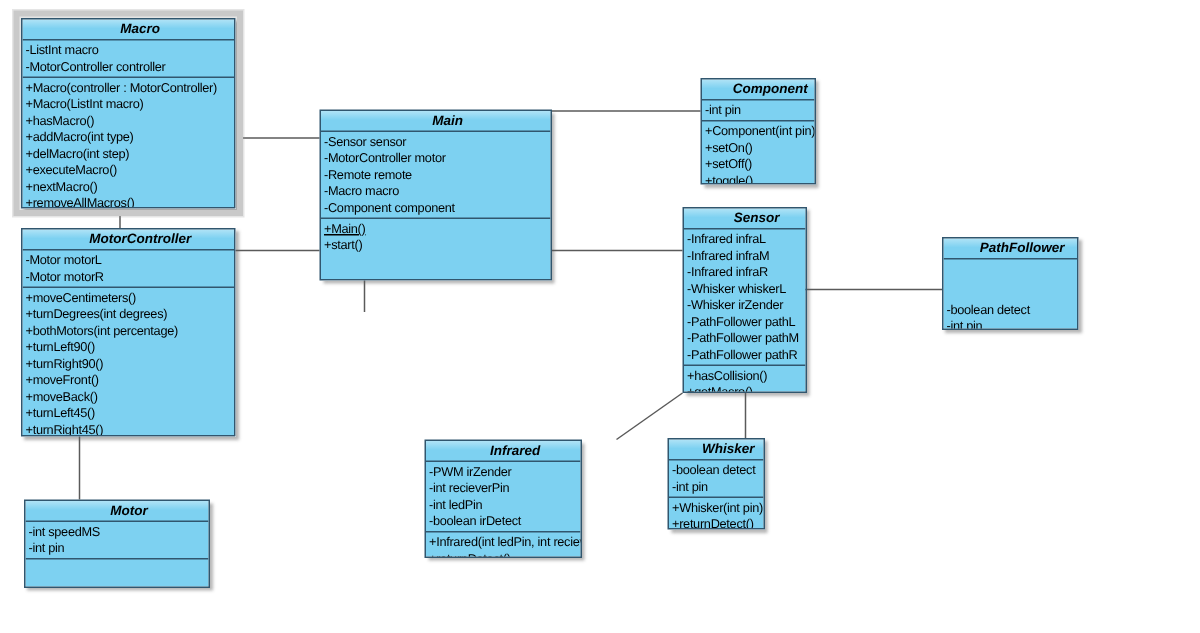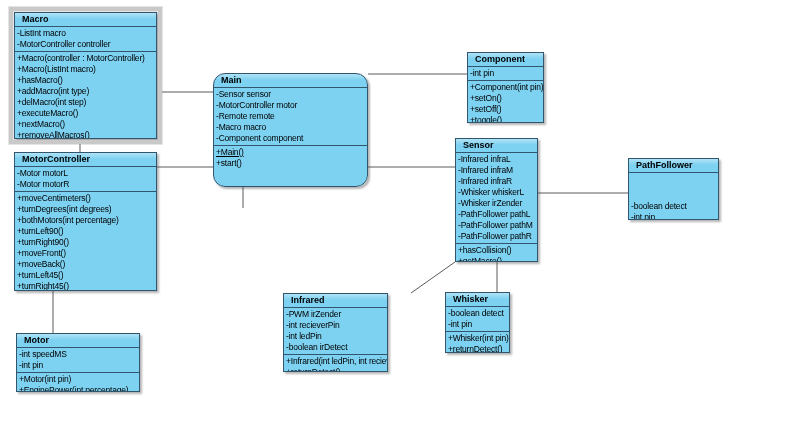--- a/index.html
+++ b/index.html
@@ -15,23 +15,23 @@
     position:absolute;display:flex;flex-direction:column;overflow:hidden;
     background:linear-gradient(to bottom,var(--fill-top) 0,var(--fill) 6px);
     border:1px solid var(--border);
     box-shadow:2px 2px 2px rgba(90,90,90,0.45);
   }
   .uml-class.selected{
     outline:4px solid var(--sel);outline-offset:1px;
     box-shadow:2px 2px 2px rgba(90,90,90,0.45),0 0 0 6px rgba(150,150,150,0.25);
   }
   .uml-title{
-    flex:0 0 auto;font-size:9px;font-weight:bold;text-align:left;
-    padding:1px 2px 1px 7px;border-bottom:1px solid var(--border);
-    white-space:nowrap;line-height:11px;
+    flex:0 0 auto;font-size:9px;font-weight:bold;text-align:center;
+    padding:1px 2px 1px 18px;border-bottom:1px solid var(--border);
+    white-space:nowrap;line-height:11px;font-style:italic;
   }
   .uml-attrs{flex:0 0 auto;border-bottom:1px solid var(--border);padding:1px 2px;}
   .uml-methods{flex:1 1 auto;padding:1px 2px;}
   .uml-row{
     font-size:8.5px;line-height:11px;white-space:nowrap;letter-spacing:-0.2px;
   }
   .uml-row.underline{text-decoration:underline;}
 </style>
 </head>
 <body>
@@ -84,26 +84,22 @@
         <div class="uml-row">+turnLeft45()</div>
         <div class="uml-row">+turnRight45()</div>
       </div>
     </div>
     <div class="uml-class" style="left: 16px; top: 333px; width: 124px; height: 59px;">
       <div class="uml-title">Motor</div>
       <div class="uml-attrs">
         <div class="uml-row">-int speedMS</div>
         <div class="uml-row">-int pin</div>
       </div>
-      <div class="uml-methods">
-        <div class="uml-row">+Motor(int pin)</div>
-        <div class="uml-row">+EnginePower(int percentage)</div>
-      </div>
     </div>
-    <div class="uml-class" style="left: 213px; top: 73px; width: 155px; height: 114px; border-radius: 12px;">
+    <div class="uml-class" style="left: 213px; top: 73px; width: 155px; height: 114px;">
       <div class="uml-title">Main</div>
       <div class="uml-attrs">
         <div class="uml-row">-Sensor sensor</div>
         <div class="uml-row">-MotorController motor</div>
         <div class="uml-row">-Remote remote</div>
         <div class="uml-row">-Macro macro</div>
         <div class="uml-row">-Component component</div>
       </div>
       <div class="uml-methods">
         <div class="uml-row underline">+Main()</div>

